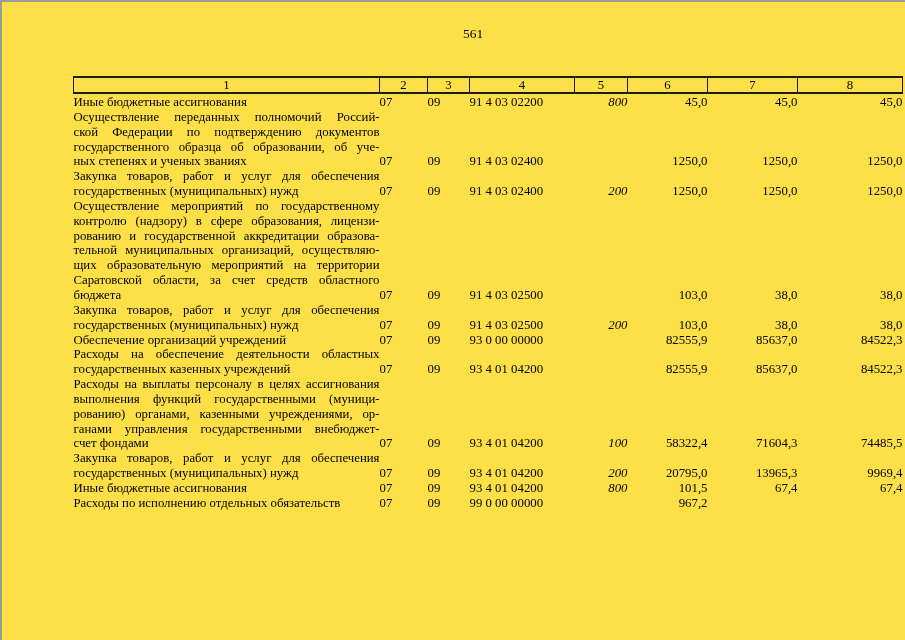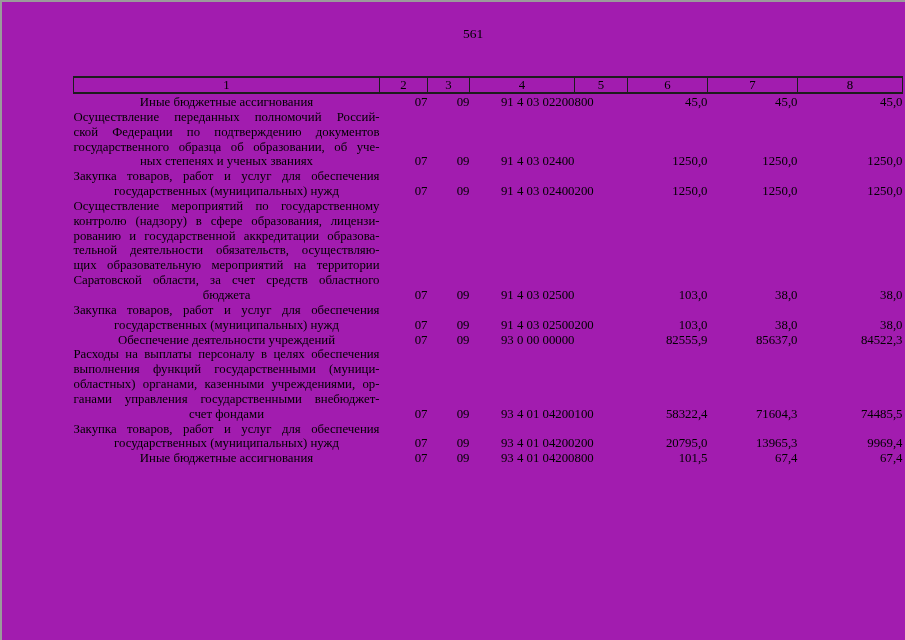--- a/index.html
+++ b/index.html
@@ -7,21 +7,21 @@
     padding: 0;
     background: #ffffff;
     font-family: "Liberation Serif", "DejaVu Serif", serif;
     color: #000000;
   }
   .page {
     position: relative;
     width: 905px;
     height: 640px;
     box-sizing: border-box;
-    background: #a21caf;
+    background: #fde047;
     border-top: 2px solid #9b9b9b;
     border-left: 2px solid #9b9b9b;
     overflow: hidden;
   }
   .page-number {
     width: 800px;
     margin-left: 71px;
     margin-top: 24px;
     text-align: center;
     font-size: 13.5px;
@@ -48,32 +48,32 @@
     vertical-align: middle;
   }
   table.budget-table tbody td {
     vertical-align: bottom;
     font-size: 12.8px;
     line-height: 14.85px;
     padding: 0;
   }
   tbody tr:first-child td { padding-top: 1px; }
   td.c1 { padding-left: 8px; padding-right: 6px; }
-  td.c2, td.c3, td.c4 { text-align: right; }
-  td.c5 { padding-right: 2px; }
+  td.c2, td.c3, td.c4 { text-align: left; }
+  td.c5 { text-align: right; padding-right: 2px; font-style: italic; }
   td.c6 { text-align: right; padding-right: 4px; }
   td.c7 { text-align: right; padding-right: 3px; }
   td.c8 { text-align: right; padding-right: 22px; }
   .tline {
     text-align: justify;
     text-align-last: justify;
     text-justify: inter-word;
   }
   .tline.last {
-    text-align: center;
+    text-align: left;
     text-align-last: auto;
   }
 </style>
 </head>
 <body>
 
 <div class="page">
   <div class="page-number">561</div>
 
   <table class="budget-table">
@@ -138,21 +138,21 @@
           <td class="c5">200</td>
           <td class="c6">1250,0</td>
           <td class="c7">1250,0</td>
           <td class="c8">1250,0</td>
         </tr>
         <tr>
           <td class="c1">
             <div class="tline">Осуществление мероприятий по государственному</div>
             <div class="tline">контролю (надзору) в сфере образования, лицензи-</div>
             <div class="tline">рованию и государственной аккредитации образова-</div>
-            <div class="tline">тельной деятельности обязательств, осуществляю-</div>
+            <div class="tline">тельной муниципальных организаций, осуществляю-</div>
             <div class="tline">щих образовательную мероприятий на территории</div>
             <div class="tline">Саратовской области, за счет средств областного</div>
             <div class="tline last">бюджета</div>
           </td>
           <td class="c2">07</td>
           <td class="c3">09</td>
           <td class="c4">91 4 03 02500</td>
           <td class="c5"></td>
           <td class="c6">103,0</td>
           <td class="c7">38,0</td>
@@ -166,35 +166,48 @@
           <td class="c2">07</td>
           <td class="c3">09</td>
           <td class="c4">91 4 03 02500</td>
           <td class="c5">200</td>
           <td class="c6">103,0</td>
           <td class="c7">38,0</td>
           <td class="c8">38,0</td>
         </tr>
         <tr>
           <td class="c1">
-            <div class="tline last">Обеспечение деятельности учреждений</div>
+            <div class="tline last">Обеспечение организаций учреждений</div>
           </td>
           <td class="c2">07</td>
           <td class="c3">09</td>
           <td class="c4">93 0 00 00000</td>
           <td class="c5"></td>
           <td class="c6">82555,9</td>
           <td class="c7">85637,0</td>
           <td class="c8">84522,3</td>
         </tr>
         <tr>
           <td class="c1">
-            <div class="tline">Расходы на выплаты персоналу в целях обеспечения</div>
+            <div class="tline">Расходы на обеспечение деятельности областных</div>
+            <div class="tline last">государственных казенных учреждений</div>
+          </td>
+          <td class="c2">07</td>
+          <td class="c3">09</td>
+          <td class="c4">93 4 01 04200</td>
+          <td class="c5"></td>
+          <td class="c6">82555,9</td>
+          <td class="c7">85637,0</td>
+          <td class="c8">84522,3</td>
+        </tr>
+        <tr>
+          <td class="c1">
+            <div class="tline">Расходы на выплаты персоналу в целях ассигнования</div>
             <div class="tline">выполнения функций государственными (муници-</div>
-            <div class="tline">областных) органами, казенными учреждениями, ор-</div>
+            <div class="tline">рованию) органами, казенными учреждениями, ор-</div>
             <div class="tline">ганами управления государственными внебюджет-</div>
             <div class="tline last">счет фондами</div>
           </td>
           <td class="c2">07</td>
           <td class="c3">09</td>
           <td class="c4">93 4 01 04200</td>
           <td class="c5">100</td>
           <td class="c6">58322,4</td>
           <td class="c7">71604,3</td>
           <td class="c8">74485,5</td>
@@ -216,16 +229,28 @@
           <td class="c1">
             <div class="tline last">Иные бюджетные ассигнования</div>
           </td>
           <td class="c2">07</td>
           <td class="c3">09</td>
           <td class="c4">93 4 01 04200</td>
           <td class="c5">800</td>
           <td class="c6">101,5</td>
           <td class="c7">67,4</td>
           <td class="c8">67,4</td>
+        </tr>
+        <tr>
+          <td class="c1">
+            <div class="tline last">Расходы по исполнению отдельных обязательств</div>
+          </td>
+          <td class="c2">07</td>
+          <td class="c3">09</td>
+          <td class="c4">99 0 00 00000</td>
+          <td class="c5"></td>
+          <td class="c6">967,2</td>
+          <td class="c7"></td>
+          <td class="c8"></td>
         </tr>
       </tbody>
   </table>
 </div>
 
 </body></html>

